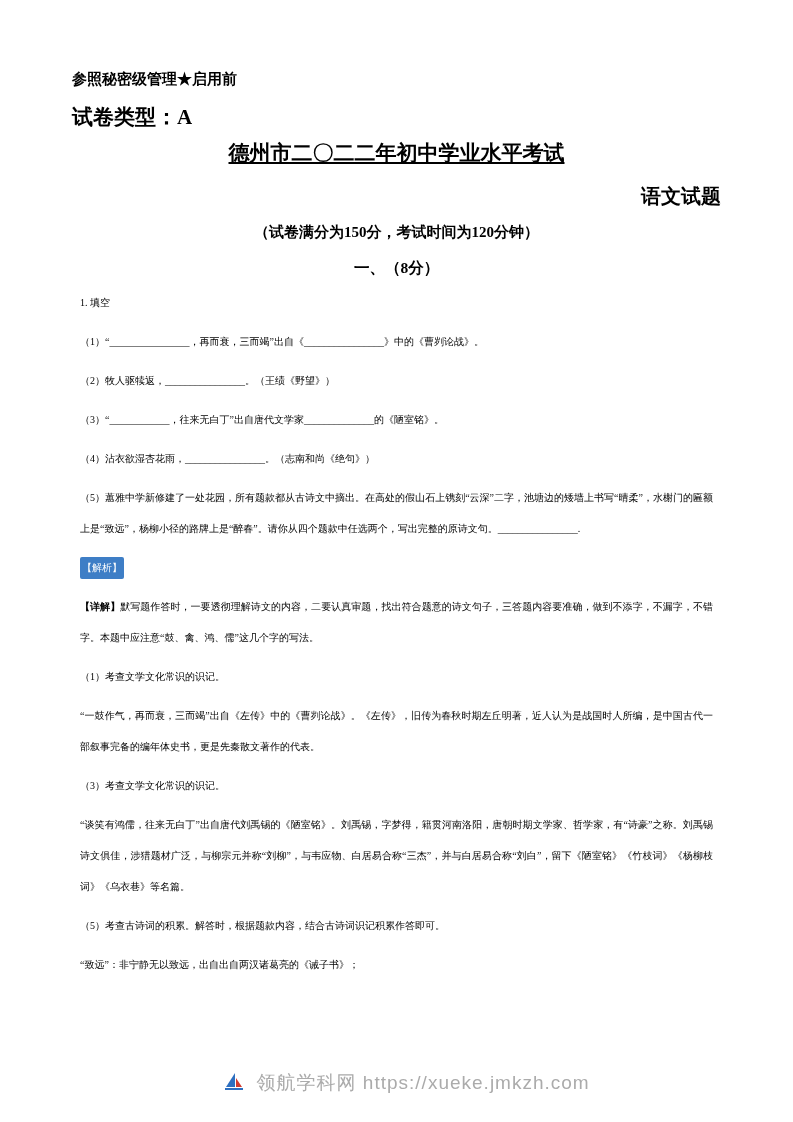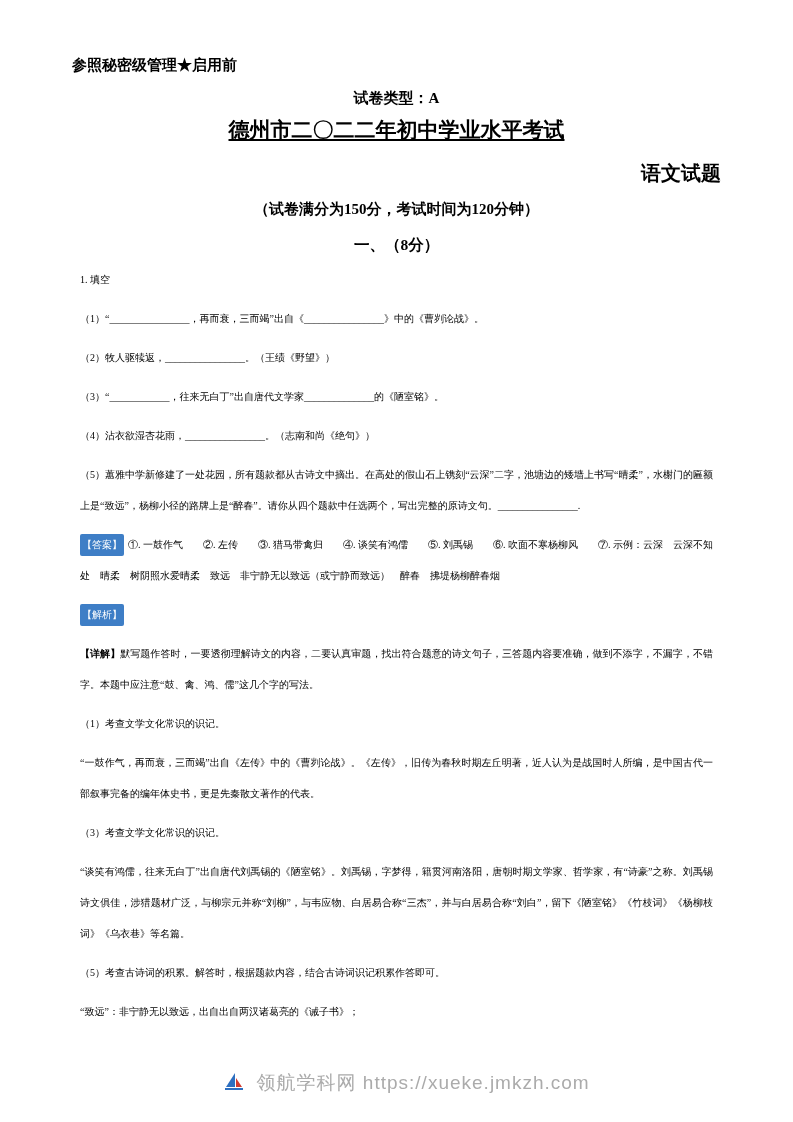--- a/index.html
+++ b/index.html
@@ -7,30 +7,30 @@
     background: #ffffff;
   }
   body {
     width: 793px; height: 1122px;
     position: relative;
     overflow: hidden;
     font-family: "Liberation Serif", "DejaVu Serif", serif;
     color: #000;
   }
   .page {
-    padding: 56px 72px 0 72px;
+    padding: 70px 72px 0 72px;
   }
   .notice {
     font-size: 15px;
     font-weight: bold;
   }
   .paper-type {
     margin-top: 14px;
-    text-align: center;
-    font-size: 15px;
+    text-align: left;
+    font-size: 21px;
     font-weight: bold;
   }
   .title {
     margin: 8px 0 0 0;
     text-align: center;
     font-size: 21px;
     font-weight: bold;
     text-decoration: underline;
   }
   .subtitle {
@@ -102,23 +102,20 @@
 
   <div class="section-heading">一、（8分）</div>
   <div class="line">1. 填空</div>
 
   <div class="line">（1）“________________，再而衰，三而竭”出自《________________》中的《曹刿论战》。</div>
   <div class="line">（2）牧人驱犊返，________________。（王绩《野望》）</div>
   <div class="line">（3）“____________，往来无白丁”出自唐代文学家______________的《陋室铭》。</div>
   <div class="line">（4）沾衣欲湿杏花雨，________________。（志南和尚《绝句》）</div>
   <div class="line">（5）蕙雅中学新修建了一处花园，所有题款都从古诗文中摘出。在高处的假山石上镌刻“云深”二字，池塘边的矮墙上书写“晴柔”，水榭门的匾额上是“致远”，杨柳小径的路牌上是“醉春”。请你从四个题款中任选两个，写出完整的原诗文句。________________.</div>
 
-  <div class="line">
-    <span class="chip">【答案】</span><span>①. 一鼓作气　　②. 左传　　③. 猎马带禽归　　④. 谈笑有鸿儒　　⑤. 刘禹锡　　⑥. 吹面不寒杨柳风　　⑦. 示例：云深　云深不知处　晴柔　树阴照水爱晴柔　致远　非宁静无以致远（或宁静而致远）　醉春　拂堤杨柳醉春烟</span>
-  </div>
 
   <div class="line">
     <span class="chip">【解析】</span>
   </div>
 
   <div class="line">
     <span class="detail-label">【详解】</span><span>默写题作答时，一要透彻理解诗文的内容，二要认真审题，找出符合题意的诗文句子，三答题内容要准确，做到不添字，不漏字，不错字。本题中应注意“鼓、禽、鸿、儒”这几个字的写法。</span>
   </div>
 
   <div class="line">（1）考查文学文化常识的识记。</div>

